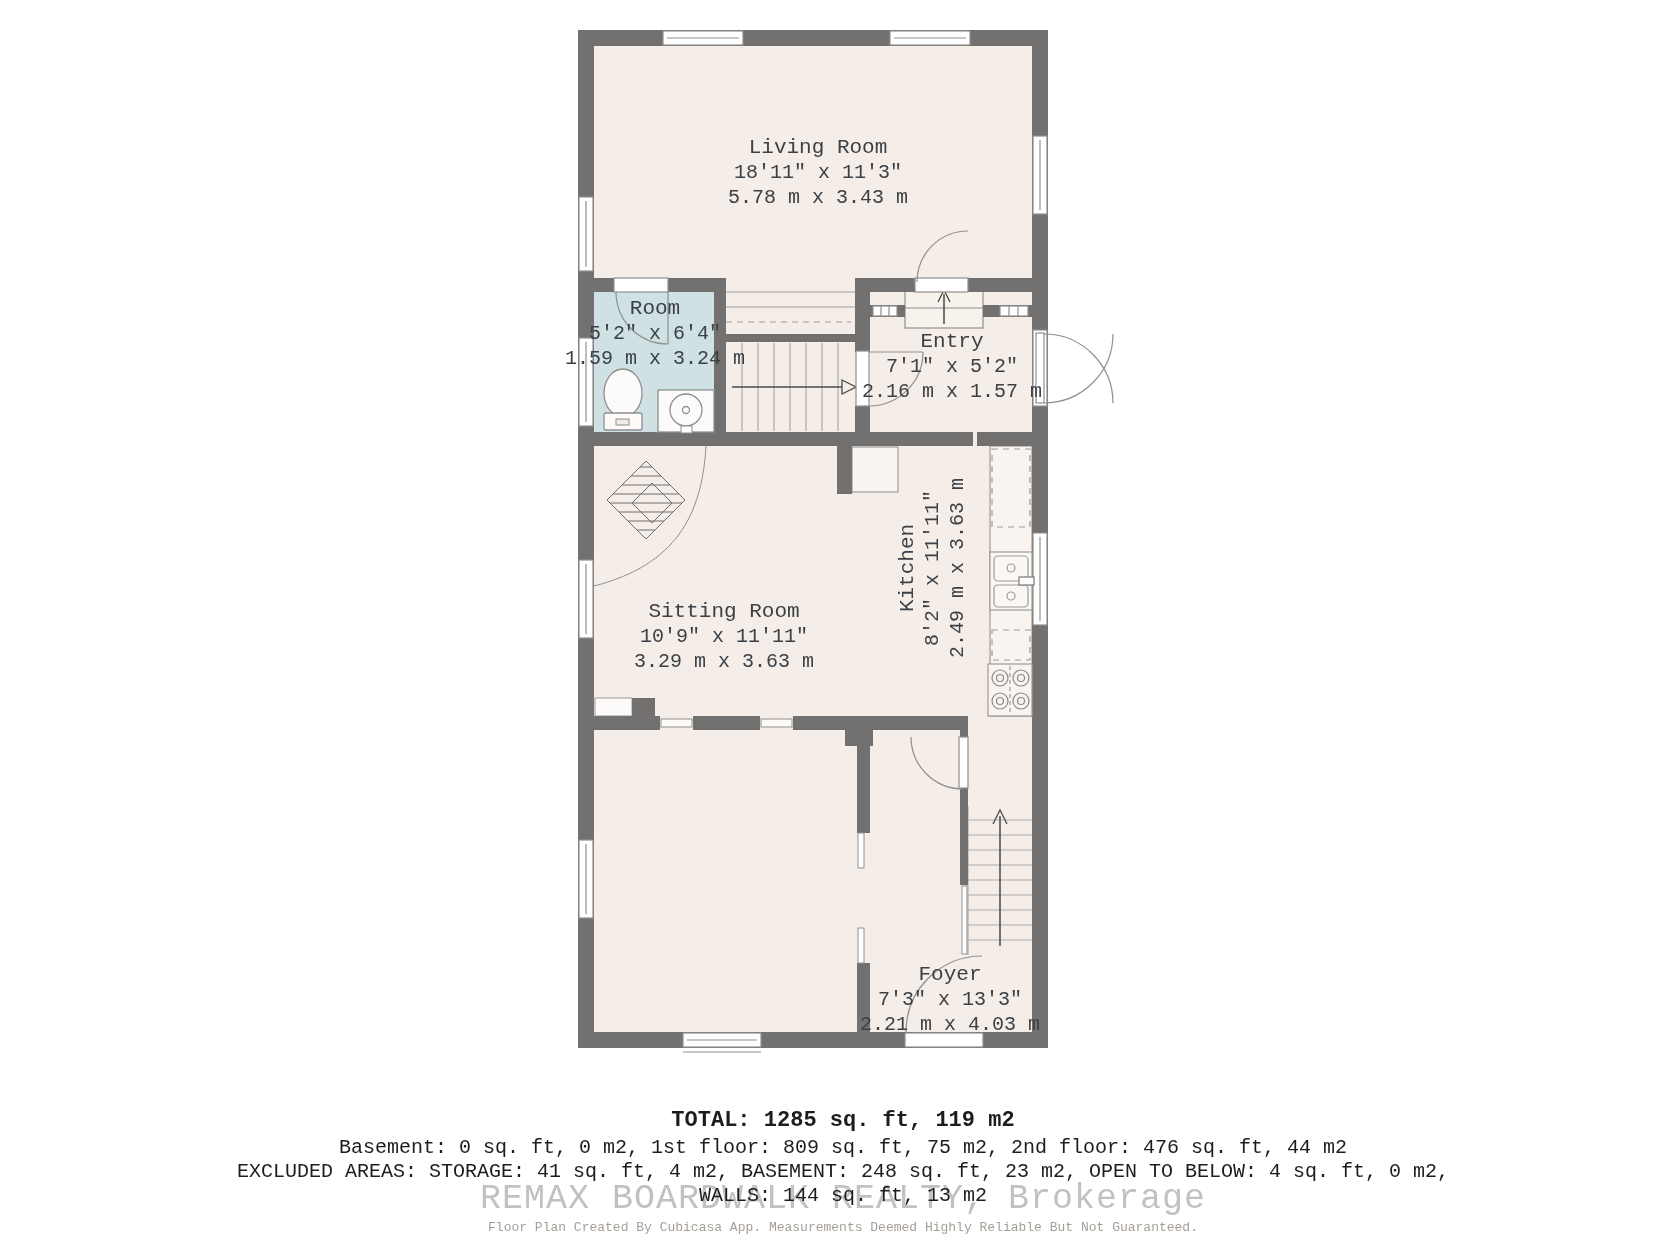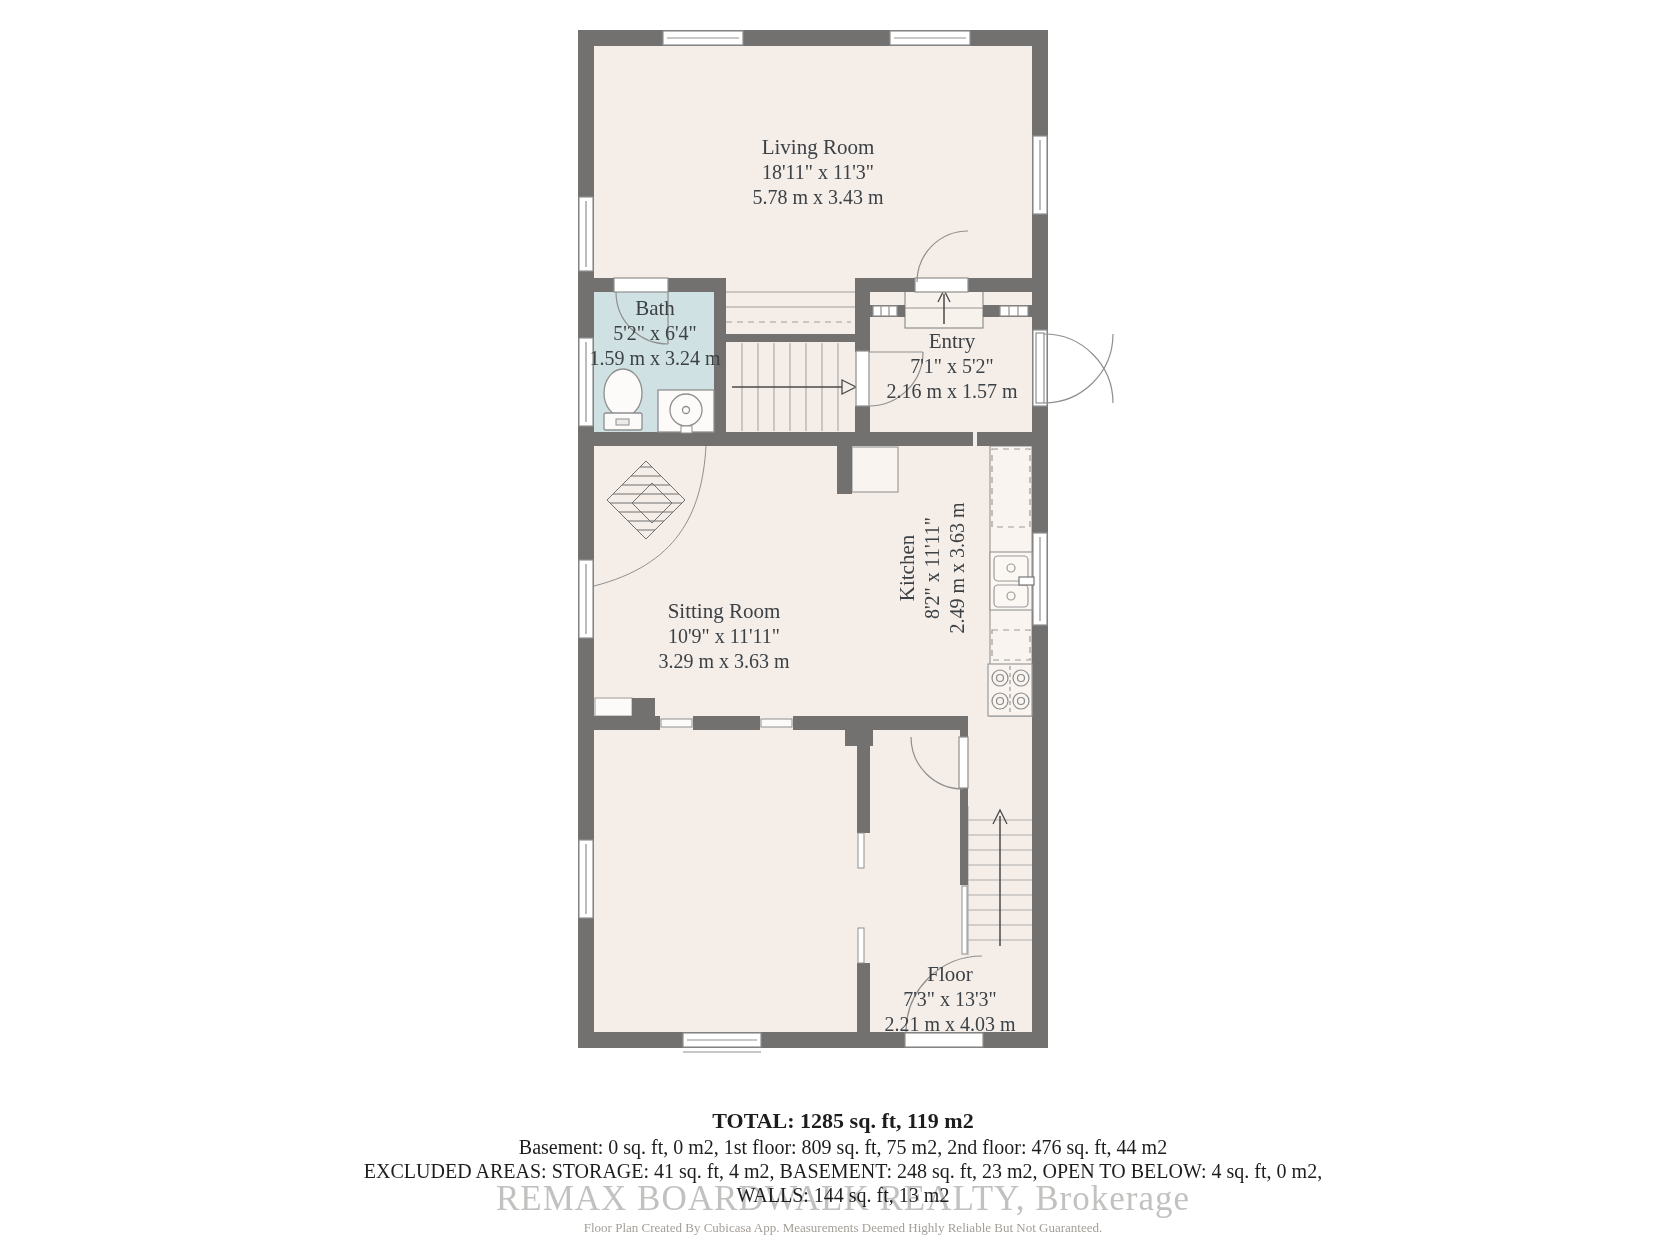--- a/index.html
+++ b/index.html
@@ -1,17 +1,17 @@
 <!DOCTYPE html>
 <html><head>
 <meta charset="utf-8">
 <style>
   html,body{margin:0;padding:0;background:#ffffff;}
   .canvas{position:relative;width:1568px;height:1260px;background:#ffffff;overflow:hidden;
-          font-family:Liberation Serif, serif;}
+          font-family:Liberation Mono, monospace;}
   .plan-svg{position:absolute;left:0;top:0;}
   .room-label{position:absolute;transform:translate(-50%,-50%);text-align:center;
               color:#3c4146;white-space:nowrap;line-height:25px;z-index:3;}
   .room-label .room-name{font-size:21px;}
   .room-label .room-dim{font-size:20px;}
   .room-label.rot{transform:translate(-50%,-50%) rotate(-90deg);}
   .summary-line{position:absolute;left:3px;width:1680px;text-align:center;color:#1d1d1d;
                 font-size:20px;z-index:4;}
   .summary-line.total{font-weight:bold;font-size:22px;}
   .watermark{position:absolute;left:843px;top:1172px;transform:translateX(-50%);
@@ -258,41 +258,41 @@
 
     <line x1="683" y1="1052" x2="761" y2="1052" stroke="#8f8f8f" stroke-width="1.2"></line>
   </svg>
 
   <div class="room-label" style="left:818px;top:172px">
     <div class="room-name">Living Room</div>
     <div class="room-dim">18'11" x 11'3"</div>
     <div class="room-dim">5.78 m x 3.43 m</div>
   </div>
   <div class="room-label" style="left:655px;top:333px">
-    <div class="room-name">Bath</div>
+    <div class="room-name">Room</div>
     <div class="room-dim">5'2" x 6'4"</div>
     <div class="room-dim">1.59 m x 3.24 m</div>
   </div>
   <div class="room-label" style="left:952px;top:366px">
     <div class="room-name">Entry</div>
     <div class="room-dim">7'1" x 5'2"</div>
     <div class="room-dim">2.16 m x 1.57 m</div>
   </div>
   <div class="room-label" style="left:724px;top:636px">
     <div class="room-name">Sitting Room</div>
     <div class="room-dim">10'9" x 11'11"</div>
     <div class="room-dim">3.29 m x 3.63 m</div>
   </div>
   <div class="room-label rot" style="left:932px;top:568px">
     <div class="room-name">Kitchen</div>
     <div class="room-dim">8'2" x 11'11"</div>
     <div class="room-dim">2.49 m x 3.63 m</div>
   </div>
   <div class="room-label" style="left:950px;top:999px">
-    <div class="room-name">Floor</div>
+    <div class="room-name">Foyer</div>
     <div class="room-dim">7'3" x 13'3"</div>
     <div class="room-dim">2.21 m x 4.03 m</div>
   </div>
 
   <div class="watermark">REMAX BOARDWALK REALTY, Brokerage</div>
 
   <div class="summary-line total" style="top:1108px">TOTAL: 1285 sq. ft, 119 m2</div>
   <div class="summary-line" style="top:1136px">Basement: 0 sq. ft, 0 m2, 1st floor: 809 sq. ft, 75 m2, 2nd floor: 476 sq. ft, 44 m2</div>
   <div class="summary-line" style="top:1160px">EXCLUDED AREAS: STORAGE: 41 sq. ft, 4 m2, BASEMENT: 248 sq. ft, 23 m2, OPEN TO BELOW: 4 sq. ft, 0 m2,</div>
   <div class="summary-line" style="top:1184px">WALLS: 144 sq. ft, 13 m2</div>

